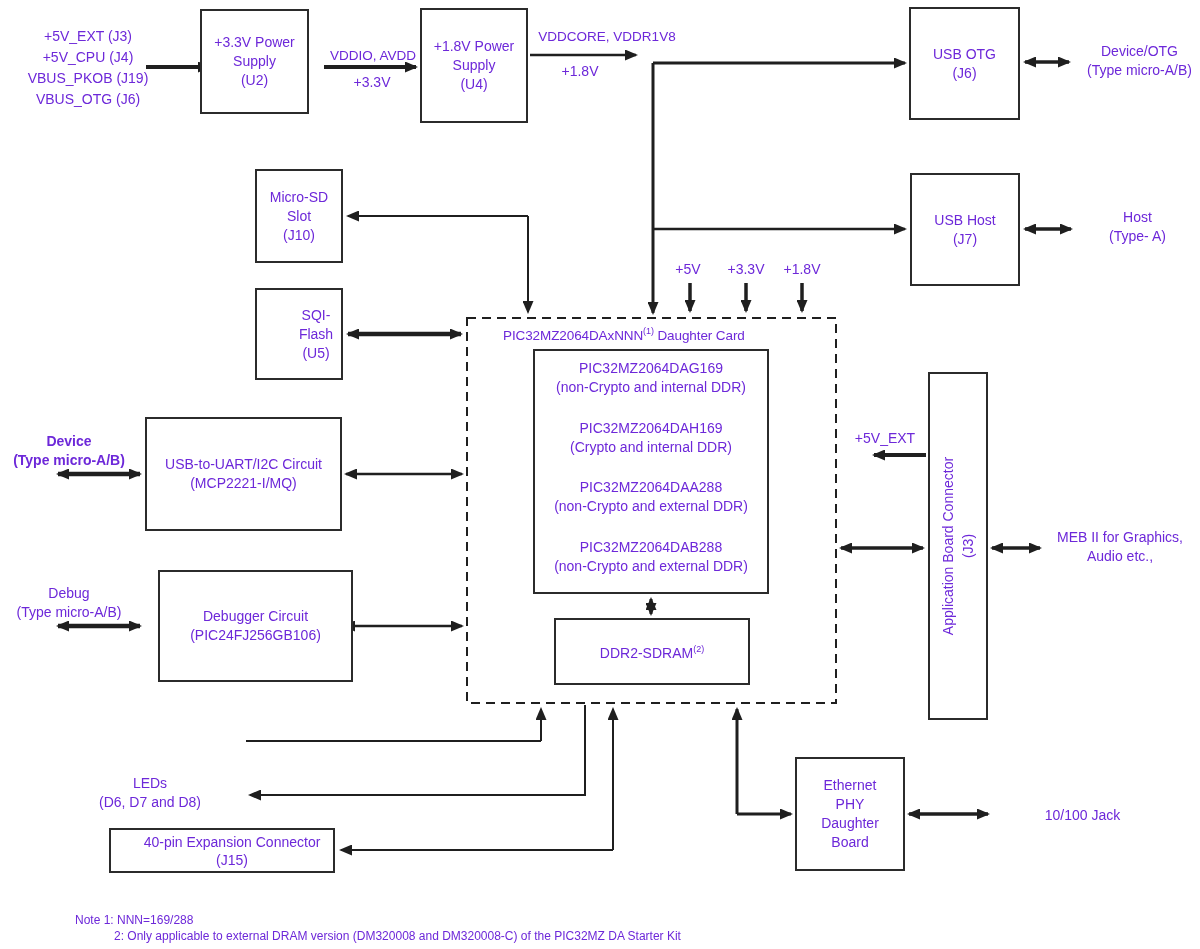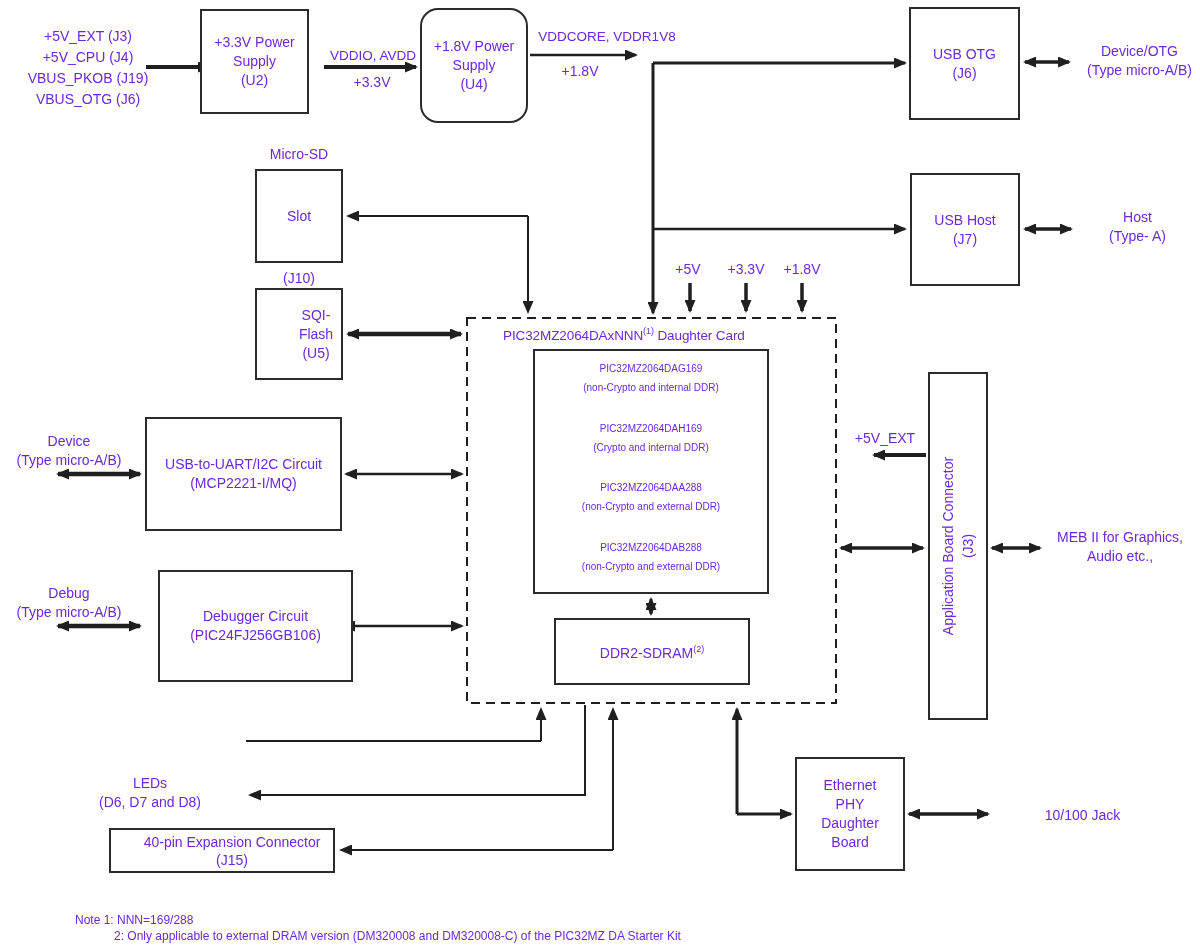--- a/index.html
+++ b/index.html
@@ -16,21 +16,21 @@
   .lbl{position:absolute;text-align:center;font-size:14px;line-height:19px;white-space:nowrap;}
   .dc-title{
     position:absolute;left:486px;top:326px;font-size:13.5px;font-weight:normal;
     white-space:nowrap;letter-spacing:-0.1px;margin-left:17px;
   }
   .dc-title sup,.ddr-sup{font-size:9px;}
   .chips-box{
     position:absolute;left:533px;top:349px;width:236px;height:245px;
     border:2px solid #2b2b2b;box-sizing:border-box;background:#ffffff;
     display:flex;flex-direction:column;justify-content:space-between;
-    padding:8px 0 16px 0;text-align:center;font-size:10px;line-height:19px;
+    padding:8px 0 16px 0;text-align:center;font-size:14px;line-height:19px;
   }
   .rot-label{
     position:absolute;left:788px;top:526px;width:340px;height:40px;
     transform:rotate(-90deg);text-align:center;font-size:14px;line-height:20px;
     white-space:nowrap;
   }
   .note{position:absolute;font-size:12px;line-height:15px;white-space:nowrap;}
 </style>
 </head>
 <body>
@@ -84,37 +84,37 @@
     <div>VBUS_PKOB (J19)</div>
     <div>VBUS_OTG (J6)</div>
   </div>
 
   <div class="box" style="left:200px;top:9px;width:109px;height:105px;">
     <div>+3.3V Power</div>
     <div>Supply</div>
     <div>(U2)</div>
   </div>
 
-  <div class="box" style="left:420px;top:8px;width:108px;height:115px;border-radius:18px;">
+  <div class="box" style="left:420px;top:8px;width:108px;height:115px;">
     <div>+1.8V Power</div>
     <div>Supply</div>
     <div>(U4)</div>
   </div>
 
   <div class="box" style="left:909px;top:7px;width:111px;height:113px;">
     <div>USB OTG</div>
     <div>(J6)</div>
   </div>
 
   <div class="box" style="left:910px;top:173px;width:110px;height:113px;">
     <div>USB Host</div>
     <div>(J7)</div>
   </div>
 
-  <div class="box" style="left:255px;top:169px;width:88px;height:94px;gap:43px;">
+  <div class="box" style="left:255px;top:169px;width:88px;height:94px;">
     <div>Micro-SD</div>
     <div>Slot</div>
     <div>(J10)</div>
   </div>
 
   <div class="box" style="left:255px;top:288px;width:88px;height:92px;padding-left:34px;">
     <div>SQI-Flash</div>
     <div>(U5)</div>
   </div>
 
@@ -187,21 +187,21 @@
 
   <div class="lbl" style="left:1080px;top:208px;width:115px;">
     <div>Host</div>
     <div>(Type- A)</div>
   </div>
 
   <div class="lbl" style="left:663px;top:260px;width:50px;">+5V</div>
   <div class="lbl" style="left:721px;top:260px;width:50px;">+3.3V</div>
   <div class="lbl" style="left:777px;top:260px;width:50px;">+1.8V</div>
 
-  <div class="lbl" style="left:4px;top:432px;width:130px;">
+  <div class="lbl" style="left:4px;top:432px;width:130px;font-weight:bold;">
     <div>Device</div>
     <div>(Type micro-A/B)</div>
   </div>
 
   <div class="lbl" style="left:4px;top:584px;width:130px;">
     <div>Debug</div>
     <div>(Type micro-A/B)</div>
   </div>
 
   <div class="lbl" style="left:848px;top:429px;width:74px;">+5V_EXT</div>

